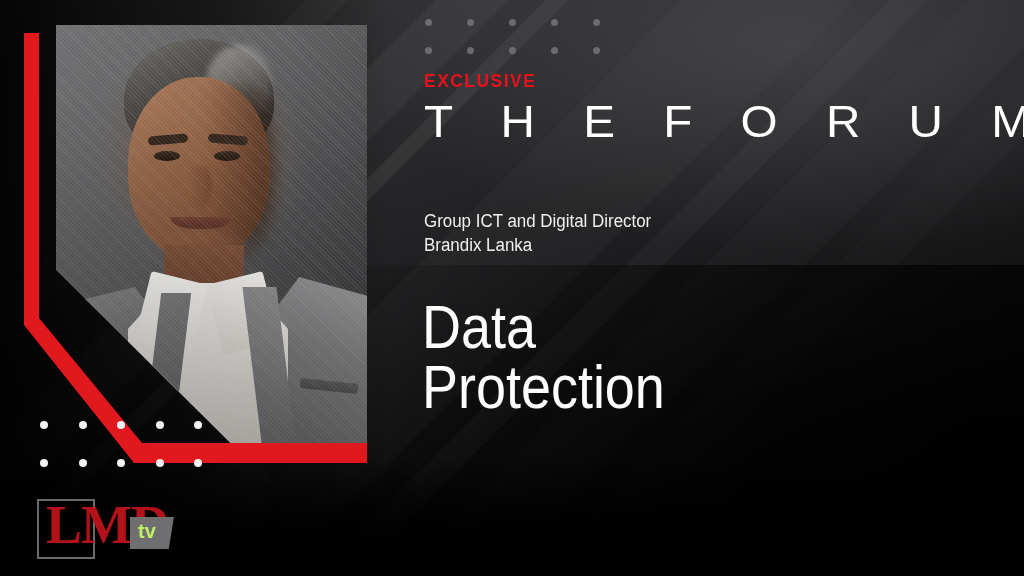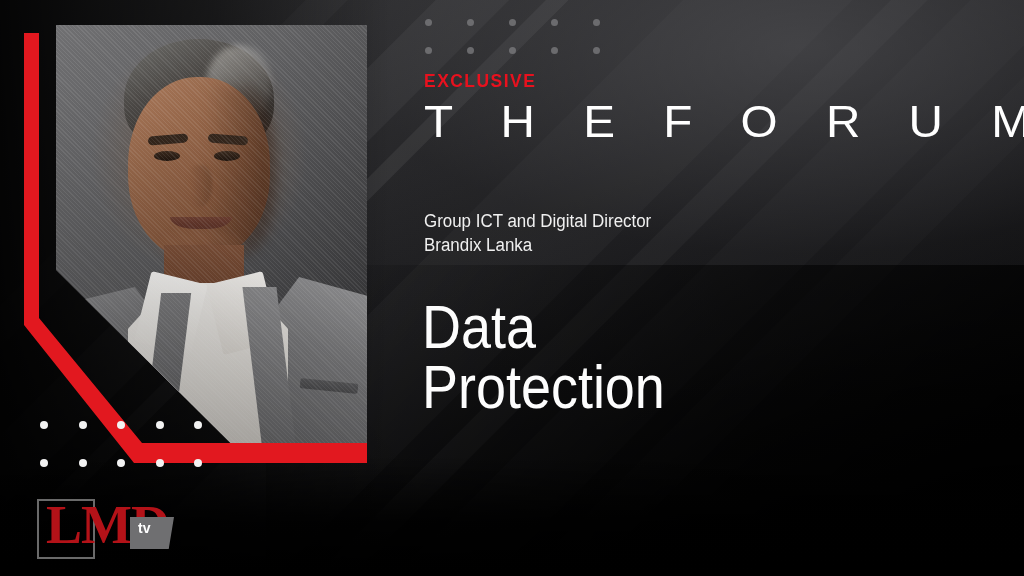--- a/index.html
+++ b/index.html
@@ -146,21 +146,21 @@
   #logo{ position:absolute; left:30px; top:495px; width:160px; height:68px; }
   .logo-box{ position:absolute; left:7px; top:4px; width:58px; height:60px;
     border:2px solid #6a6a6a; }
   .logo-lmd{ position:absolute; left:16px; top:3px;
     font-family:"Liberation Serif", serif; font-weight:700; font-size:54px; line-height:54px;
     color:#B31218; letter-spacing:-1px; }
   .logo-tv{ position:absolute; left:100px; top:22px; width:44px; height:32px;
     background:#6f6f71;
     clip-path:polygon(0 0, 100% 0, 88% 100%, 30% 100%, 22% 128%, 16% 100%, 0 100%); }
   .logo-tv span{ position:absolute; left:8px; top:3px;
-    font-family:"Liberation Sans", sans-serif; font-weight:700; font-size:14px; color:#ffffff; }
+    font-family:"Liberation Sans", sans-serif; font-weight:700; font-size:20px; color:#bef264; }
 </style>
 </head>
 <body>
 
 <div id="card">
 
   <div class="bg-base"></div>
   <div class="streaks">
     <div class="streak s6"></div>
     <div class="streak s1"></div>

